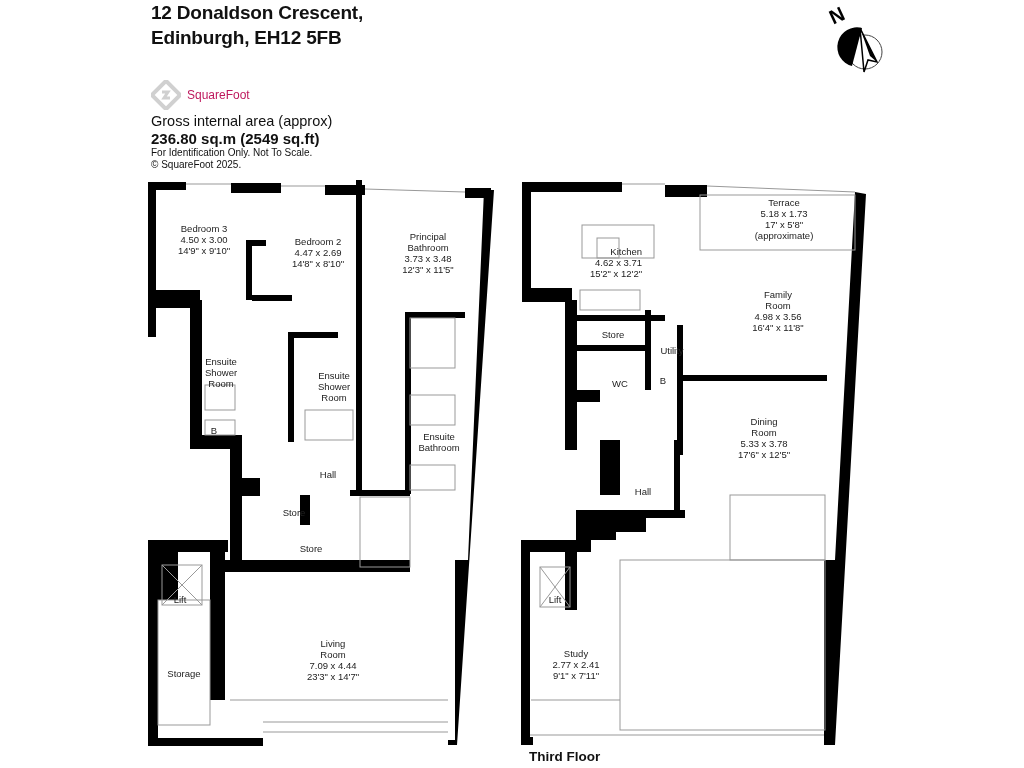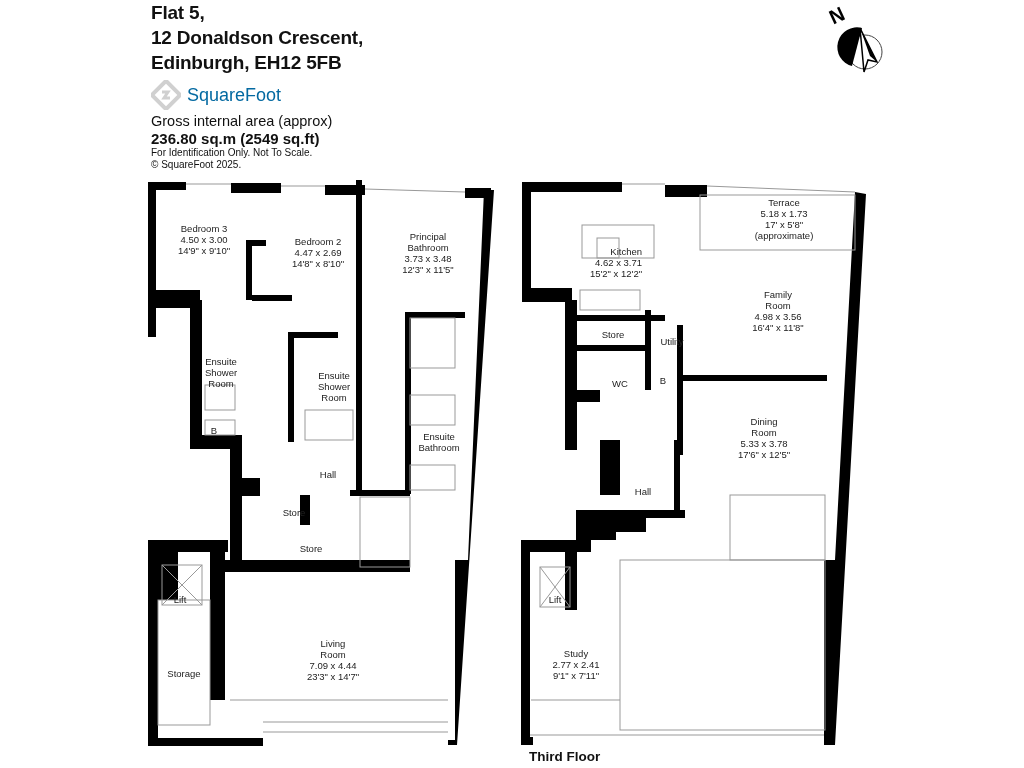--- a/index.html
+++ b/index.html
@@ -1,32 +1,31 @@
 <!DOCTYPE html>
 <html><head>
 <meta charset="utf-8">
 <style>
   html, body { margin:0; padding:0; background:#fff; }
   body { width:1024px; height:768px; position:relative; overflow:hidden; font-family:"Liberation Sans", sans-serif; color:#111; }
   .hdr { position:absolute; left:151px; top:0; }
   .addr { font-weight:bold; font-size:19px; line-height:25px; letter-spacing:-0.2px; }
-  .logo { position:absolute; left:151px; top:80px; display:flex; align-items:center; gap:6px; color:#0369a1; font-size:18px; }
+  .logo { position:absolute; left:151px; top:80px; display:flex; align-items:center; gap:6px; color:#be185d; font-size:12px; }
   .gia { position:absolute; left:151px; top:113px; font-size:14.5px; line-height:17px; }
   .gia .v { font-weight:bold; font-size:15px; }
   .note { font-size:10px; line-height:12px; }
   .north { position:absolute; left:820px; top:0; width:90px; height:80px; }
   svg.plan { position:absolute; left:0; top:0; }
   .lbl { position:absolute; text-align:center; font-size:9.5px; line-height:11px; color:#222; transform:translateX(-50%); white-space:nowrap; }
   .floor { position:absolute; font-weight:bold; font-size:13.5px; }
 </style>
 </head>
 <body>
 
 <div class="hdr">
-  <div class="addr">Flat 5,</div>
   <div class="addr">12 Donaldson Crescent,</div>
   <div class="addr">Edinburgh, EH12 5FB</div>
 </div>
 <div class="logo">
   <svg width="30" height="30" viewBox="0 0 30 30">
     <rect x="5" y="5" width="20" height="20" transform="rotate(45 15 15)" fill="none" stroke="#d0d0d0" stroke-width="4"></rect>
     <path d="M11 12 L17 12 L13 18 L19 18" stroke="#d0d0d0" stroke-width="3" fill="none"></path>
   </svg>
   <span>SquareFoot</span>
 </div>
@@ -204,21 +203,21 @@
 </div>
 <div class="lbl" style="left:778px; top:289px;">
   <div>Family</div>
   <div>Room</div>
   <div>4.98 x 3.56</div>
   <div>16'4" x 11'8"</div>
 </div>
 <div class="lbl" style="left:613px; top:329px;">
   <div>Store</div>
 </div>
-<div class="lbl" style="left:672px; top:336px;">
+<div class="lbl" style="left:672px; top:345px;">
   <div>Utility</div>
 </div>
 <div class="lbl" style="left:620px; top:378px;">
   <div>WC</div>
 </div>
 <div class="lbl" style="left:663px; top:375px;">
   <div>B</div>
 </div>
 <div class="lbl" style="left:764px; top:416px;">
   <div>Dining</div>

